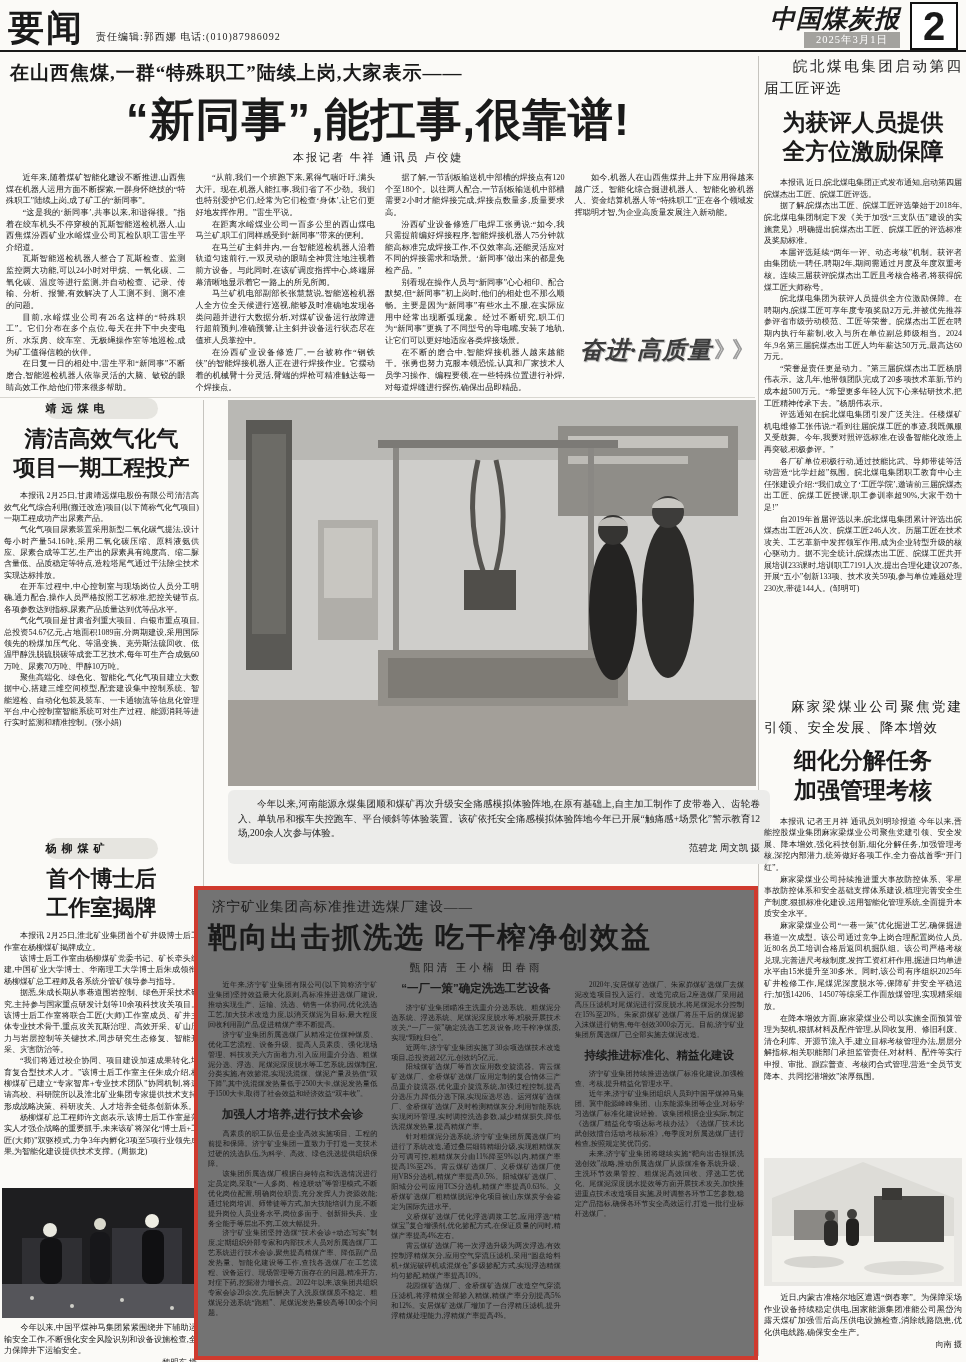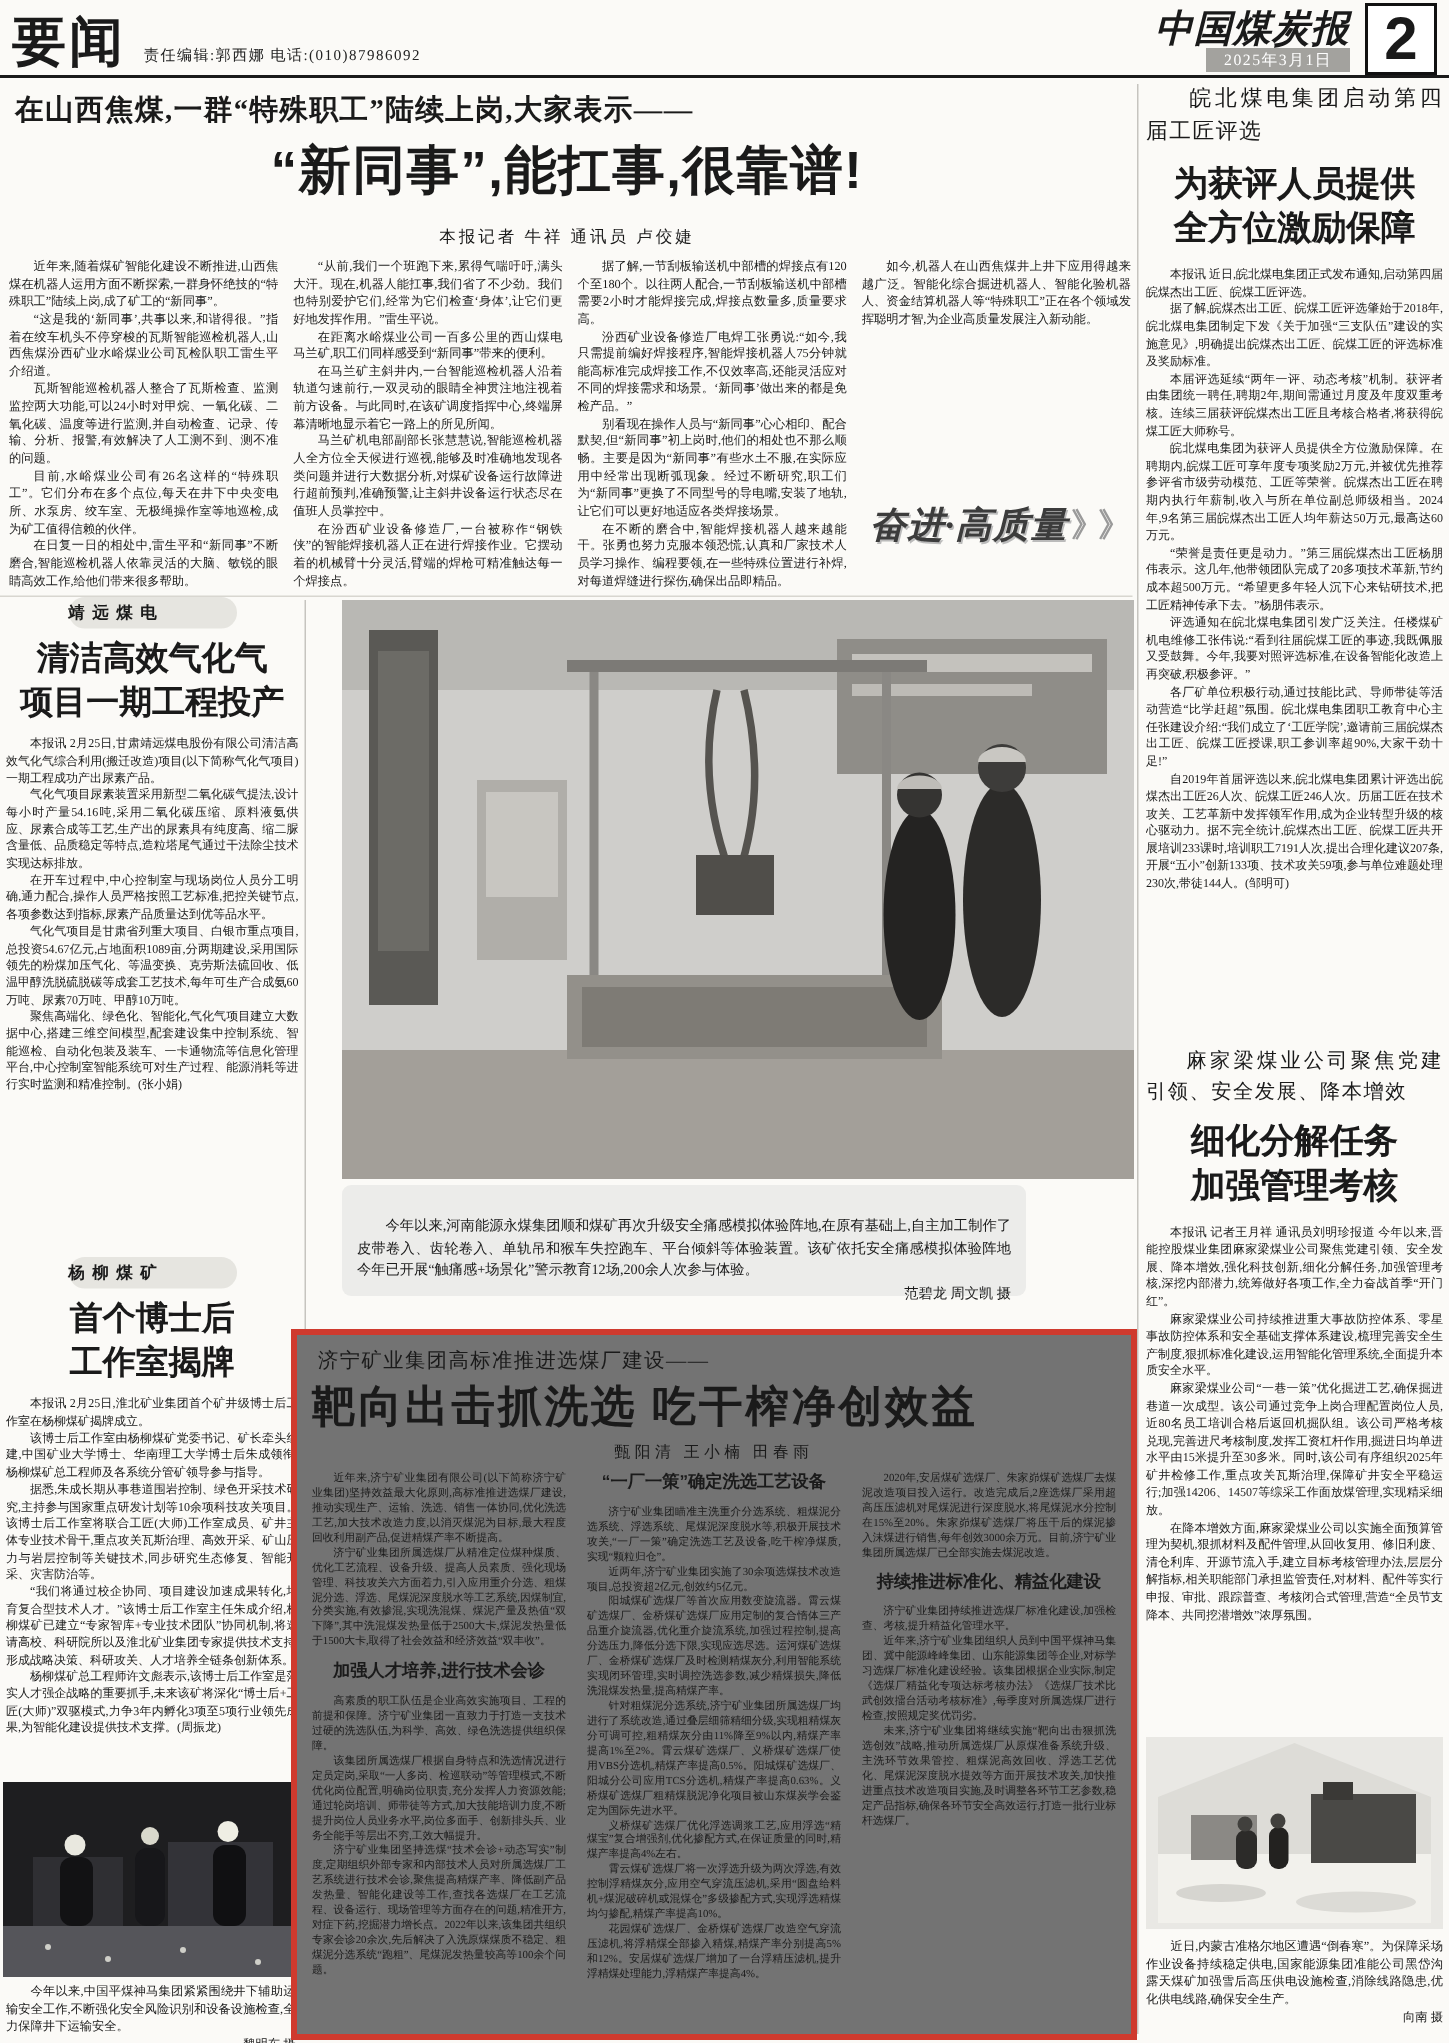--- a/index.html
+++ b/index.html
@@ -14,21 +14,21 @@
   .section-title{left:8px;top:4px;font-family:"Liberation Sans","DejaVu Sans",sans-serif;font-size:36px;font-weight:900;letter-spacing:2px;}
   .editor-line{left:96px;top:30px;font-size:10px;color:#222;letter-spacing:1px;}
   .masthead{right:66px;top:2px;font-size:25px;font-weight:bold;font-style:italic;letter-spacing:1px;white-space:nowrap;}
   .datebar{right:66px;top:32px;background:#a3a29e;color:#fff;font-size:10.5px;padding:1px 12px;letter-spacing:1px;}
   .pagenum{right:8px;top:2px;width:48px;height:48px;border:2.5px solid #111;background:#fff;
     font-family:"Liberation Sans","DejaVu Sans",sans-serif;font-size:40px;font-weight:bold;
     display:flex;align-items:center;justify-content:center;box-sizing:border-box;}
   
   .m-kicker{left:10px;top:60px;width:740px;font-size:19px;font-weight:600;letter-spacing:1px;}
   .m-headline{left:0;top:90px;width:756px;text-align:center;font-family:"Liberation Sans","DejaVu Sans",sans-serif;
-    font-size:35px;font-weight:900;letter-spacing:1px;}
+    font-size:45px;font-weight:900;letter-spacing:1px;}
   .m-byline{left:0;top:150px;width:756px;text-align:center;font-size:11px;letter-spacing:2px;}
   .m-body{left:6px;top:172px;width:748px;height:224px;column-count:4;column-gap:10px;column-fill:auto;overflow:hidden;
     font-size:8.2px;line-height:1.42;}
   .para{margin:0;text-indent:2em;text-align:justify;}
   .banner{left:568px;top:318px;width:182px;height:64px;display:flex;align-items:center;justify-content:flex-end;}
   .banner-text{font-size:24px;font-weight:bold;font-style:italic;color:#3c3c3c;letter-spacing:1px;text-shadow:1px 1px 0 #bbb;}
   .banner-arrows{font-size:22px;color:#9a9a9a;font-weight:bold;margin-left:2px;letter-spacing:-4px;}
   
   .vrule{width:1px;background:#c6c4bf;}
   
@@ -40,22 +40,22 @@
   .hl21{font-size:22px;}
   .side-body{font-size:8px;line-height:1.42;overflow:hidden;}
   
   .rightrail{left:764px;top:56px;width:198px;}
   .r-kicker{font-size:14.5px;line-height:1.5;text-indent:2em;text-align:justify;letter-spacing:1px;}
   .r-headline{text-align:center;font-family:"Liberation Sans","DejaVu Sans",sans-serif;font-weight:900;
     font-size:23px;line-height:1.3;white-space:pre-line;margin:8px 0 10px 0;}
   .r-body{font-size:8px;line-height:1.45;overflow:hidden;}
   
   .photo-frame{background:#d8d7d3;overflow:hidden;}
-  .caption-box{left:228px;top:790px;width:456px;height:74px;background:#ececea;border-radius:6px;
-    padding:21px 10px;box-sizing:border-box;}
+  .caption-box{left:228px;top:790px;width:542px;height:74px;background:#ececea;border-radius:6px;
+    padding:7px 10px;box-sizing:border-box;}
   .caption-text{font-size:9.5px;line-height:1.55;text-align:justify;text-indent:2em;}
   .credit{text-align:right;font-size:9.5px;margin-top:1px;}
   .small-caption{font-size:8.2px;line-height:1.42;text-align:justify;text-indent:2em;}
   .small-credit{text-align:right;font-size:8.2px;}
   
   .feature{left:194px;top:886px;width:564px;height:474px;border:4px solid #cf3a2e;background:#737373;
     box-sizing:border-box;padding:6px 10px;}
   .f-kicker{font-size:13.5px;letter-spacing:1px;margin:2px 0 2px 4px;}
   .f-headline{text-align:left;font-family:"Liberation Sans","DejaVu Sans",sans-serif;
     font-size:29px;font-weight:900;letter-spacing:2px;margin:2px 0;}
@@ -224,21 +224,21 @@
       <p class="para">评选通知在皖北煤电集团引发广泛关注。任楼煤矿机电维修工张伟说:“看到往届皖煤工匠的事迹,我既佩服又受鼓舞。今年,我要对照评选标准,在设备智能化改造上再突破,积极参评。”</p>
       <p class="para">各厂矿单位积极行动,通过技能比武、导师带徒等活动营造“比学赶超”氛围。皖北煤电集团职工教育中心主任张建设介绍:“我们成立了‘工匠学院’,邀请前三届皖煤杰出工匠、皖煤工匠授课,职工参训率超90%,大家干劲十足!”</p>
       <p class="para">自2019年首届评选以来,皖北煤电集团累计评选出皖煤杰出工匠26人次、皖煤工匠246人次。历届工匠在技术攻关、工艺革新中发挥领军作用,成为企业转型升级的核心驱动力。据不完全统计,皖煤杰出工匠、皖煤工匠共开展培训233课时,培训职工7191人次,提出合理化建议207条,开展“五小”创新133项、技术攻关59项,参与单位难题处理230次,带徒144人。(邹明可)</p>
     </div>
   <div class="r-kicker" style="margin-top:12px;font-size:13.5px;">麻家梁煤业公司聚焦党建引领、安全发展、降本增效</div>
   <div class="r-headline">细化分解任务
 加强管理考核</div>
   <div class="r-body" style="height:330px;">
       <p class="para">本报讯  记者王月祥 通讯员刘明珍报道  今年以来,晋能控股煤业集团麻家梁煤业公司聚焦党建引领、安全发展、降本增效,强化科技创新,细化分解任务,加强管理考核,深挖内部潜力,统筹做好各项工作,全力奋战首季“开门红”。</p>
       <p class="para">麻家梁煤业公司持续推进重大事故防控体系、零星事故防控体系和安全基础支撑体系建设,梳理完善安全生产制度,狠抓标准化建设,运用智能化管理系统,全面提升本质安全水平。</p>
-      <p class="para">麻家梁煤业公司“一巷一策”优化掘进工艺,确保掘进巷道一次成型。该公司通过竞争上岗合理配置岗位人员,近80名员工培训合格后返回机掘队组。该公司严格考核兑现,完善进尺考核制度,发挥工资杠杆作用,掘进日均单进水平由15米提升至30多米。同时,该公司有序组织2025年矿井检修工作,重点攻关瓦斯治理,保障矿井安全平稳运行;加强14206、14507等综采工作面放煤管理,实现精采细放。</p>
+      <p class="para">麻家梁煤业公司“一巷一策”优化掘进工艺,确保掘进巷道一次成型。该公司通过竞争上岗合理配置岗位人员,近80名员工培训合格后返回机掘队组。该公司严格考核兑现,完善进尺考核制度,发挥工资杠杆作用,掘进日均单进水平由15米提升至30多米。同时,该公司有序组织2025年矿井检修工作,尾煤泥深度脱水等,保障矿井安全平稳运行;加强14206、14507等综采工作面放煤管理,实现精采细放。</p>
       <p class="para">在降本增效方面,麻家梁煤业公司以实施全面预算管理为契机,狠抓材料及配件管理,从回收复用、修旧利废、清仓利库、开源节流入手,建立目标考核管理办法,层层分解指标,相关职能部门承担监管责任,对材料、配件等实行申报、审批、跟踪普查、考核闭合式管理,营造“全员节支降本、共同挖潜增效”浓厚氛围。</p>
     </div>
 </div>
 
 <div class="abs photo-frame" style="left:764px;top:1158px;width:198px;height:128px;">
   <svg width="198" height="128">
     <rect width="198" height="128" fill="#e9e8e4"></rect>
     <polygon points="99,4 190,40 190,124 8,124 8,40" fill="#dddcd7"></polygon>
     <rect x="8" y="78" width="182" height="46" fill="#f2f1ec"></rect>
     <rect x="110" y="38" width="70" height="46" fill="#4a4946"></rect>

